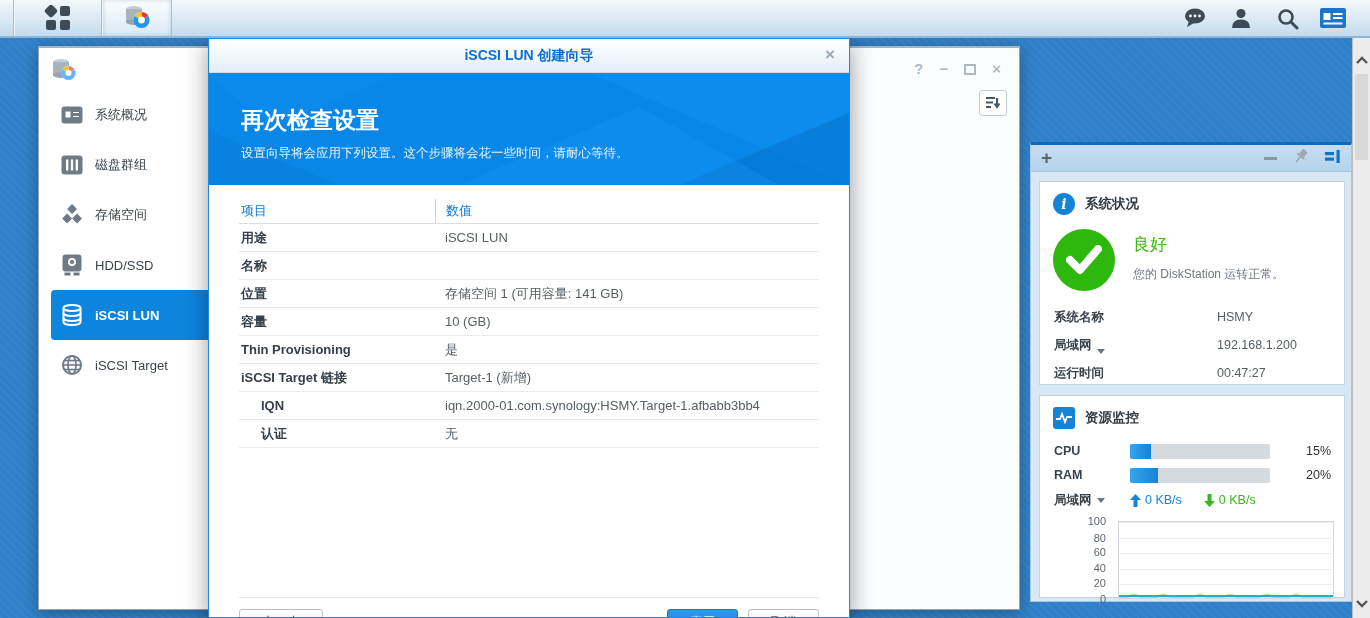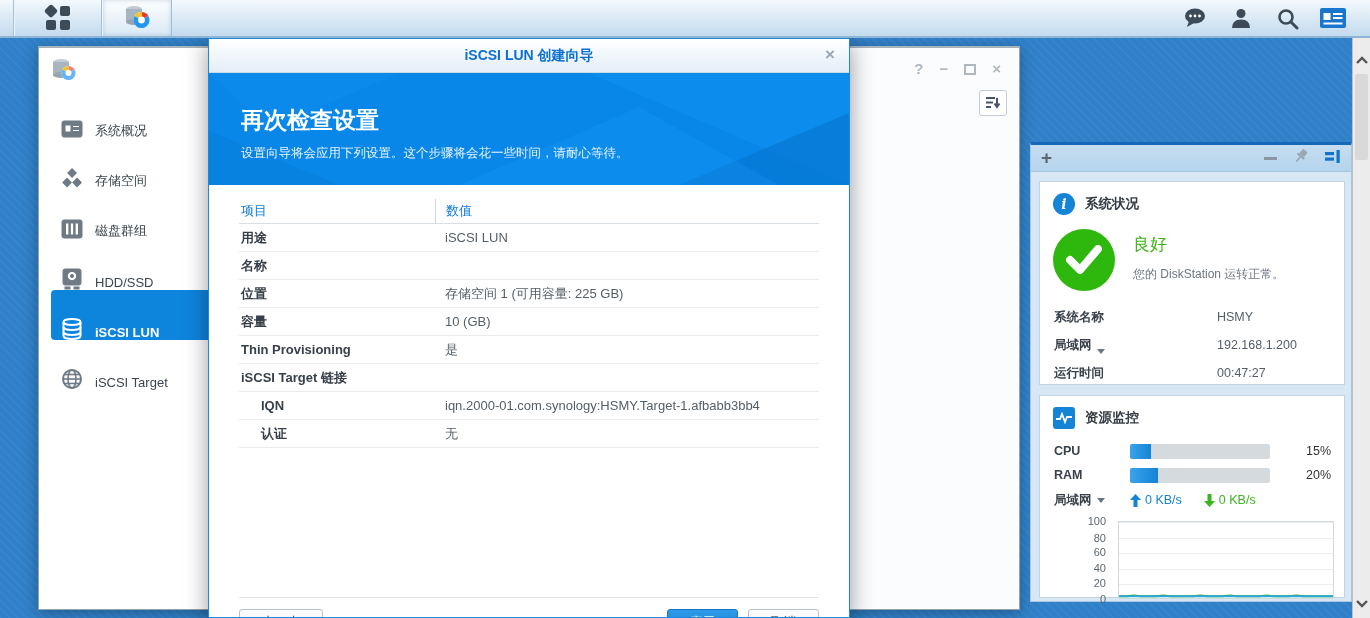--- a/index.html
+++ b/index.html
@@ -26,21 +26,21 @@
   .tb-right .ico { width:26px; height:26px; display:flex; align-items:center; justify-content:center; cursor:pointer; }
 
   
   .app-window { position:absolute; left:38px; top:46px; width:982px; height:564px;
     background:#fbfcfd; border:1px solid #98a2ab; border-top:2px solid #a8b2ba;
     box-shadow:0 3px 14px rgba(0,0,0,.3); z-index:10; }
   .sidebar { position:absolute; left:0; top:0; width:170px; height:100%; background:#fff;
     border-right:1px solid #e4e7ea; }
   .app-icon { position:absolute; left:12px; top:8px; }
   .side-items { position:absolute; left:0; top:42px; width:100%; }
-  .side-item { height:50px; display:flex; align-items:flex-end; gap:12px; padding-left:22px;
+  .side-item { height:50px; display:flex; align-items:center; gap:12px; padding-left:22px;
     color:#3c454d; font-size:13px; cursor:pointer; }
   .side-item .sicon { width:22px; height:22px; flex:0 0 22px; display:flex; align-items:center; justify-content:center; }
   .side-item svg { stroke:#6e7a85; fill:none; }
   .side-item .filled { fill:#6e7a85; stroke:none; }
   .side-item.active { background:#0e85dd; color:#fff; margin-left:12px; padding-left:10px;
     border-radius:4px 0 0 4px; font-weight:bold; }
   .side-item.active svg { stroke:#fff; }
   .win-controls { position:absolute; right:18px; top:14px; display:flex; gap:16px; align-items:center;
     color:#aeb8c1; font-size:15px; font-weight:bold; }
   .win-controls span { cursor:pointer; line-height:14px; }
@@ -211,38 +211,38 @@
             <rect x="1" y="1" width="20" height="16" rx="2" fill="#6e7a85"></rect>
             <rect x="4" y="5" width="6" height="7" fill="#fff"></rect>
             <rect x="12" y="5.5" width="6" height="2" fill="#fff"></rect>
             <rect x="12" y="9.5" width="6" height="2" fill="#fff"></rect>
           </svg>
         </span>
         <span>系统概况</span>
       </div>
       <div class="side-item">
         <span class="sicon">
-          <svg width="22" height="22" viewBox="0 0 22 22">
-            <rect class="filled" x="7.6" y="1.5" width="7" height="7" transform="rotate(45 11 5)" fill="#6e7a85"></rect>
-            <rect class="filled" x="2.6" y="11" width="7" height="7" transform="rotate(45 6 14.5)" fill="#6e7a85"></rect>
-            <rect class="filled" x="12.6" y="11" width="7" height="7" transform="rotate(45 16 14.5)" fill="#6e7a85"></rect>
-          </svg>
-        </span>
-        <span>存储空间</span>
-      </div>
-      <div class="side-item">
-        <span class="sicon">
           <svg width="22" height="20" viewBox="0 0 22 20">
             <rect x="1" y="1" width="20" height="18" rx="2" fill="#6e7a85"></rect>
             <rect x="4.5" y="4" width="3.4" height="12" fill="#fff"></rect>
             <rect x="9.3" y="4" width="3.4" height="12" fill="#fff"></rect>
             <rect x="14.1" y="4" width="3.4" height="12" fill="#fff"></rect>
           </svg>
         </span>
         <span>磁盘群组</span>
+      </div>
+      <div class="side-item">
+        <span class="sicon">
+          <svg width="22" height="22" viewBox="0 0 22 22">
+            <rect class="filled" x="7.6" y="1.5" width="7" height="7" transform="rotate(45 11 5)" fill="#6e7a85"></rect>
+            <rect class="filled" x="2.6" y="11" width="7" height="7" transform="rotate(45 6 14.5)" fill="#6e7a85"></rect>
+            <rect class="filled" x="12.6" y="11" width="7" height="7" transform="rotate(45 16 14.5)" fill="#6e7a85"></rect>
+          </svg>
+        </span>
+        <span>存储空间</span>
       </div>
       <div class="side-item">
         <span class="sicon">
           <svg width="20" height="22" viewBox="0 0 20 22">
             <rect x="1" y="1" width="18" height="16" rx="2" fill="#6e7a85"></rect>
             <circle cx="10" cy="8" r="4.6" fill="#fff"></circle>
             <circle cx="10" cy="8" r="1.6" fill="#6e7a85"></circle>
             <rect x="3" y="19" width="5" height="2" fill="#6e7a85"></rect>
             <rect x="12" y="19" width="5" height="2" fill="#6e7a85"></rect>
           </svg>
@@ -317,32 +317,33 @@
       </div>
       <div class="rv-row">
         <div class="c1">用途</div>
         <div class="c2">iSCSI LUN</div>
       </div>
       <div class="rv-row">
         <div class="c1">名称</div>
       </div>
       <div class="rv-row">
         <div class="c1">位置</div>
-        <div class="c2">存储空间 1 (可用容量: 225 GB)</div>
+        <div class="c2">存储空间 1 (可用容量: 141 GB)</div>
       </div>
       <div class="rv-row">
         <div class="c1">容量</div>
         <div class="c2">10 (GB)</div>
       </div>
       <div class="rv-row">
         <div class="c1">Thin Provisioning</div>
         <div class="c2">是</div>
       </div>
       <div class="rv-row">
         <div class="c1">iSCSI Target 链接</div>
+        <div class="c2">Target-1 (新增)</div>
       </div>
       <div class="rv-row ind">
         <div class="c1">IQN</div>
         <div class="c2">iqn.2000-01.com.synology:HSMY.Target-1.afbabb3bb4</div>
       </div>
       <div class="rv-row ind">
         <div class="c1">认证</div>
         <div class="c2">无</div>
       </div>
     </div>

